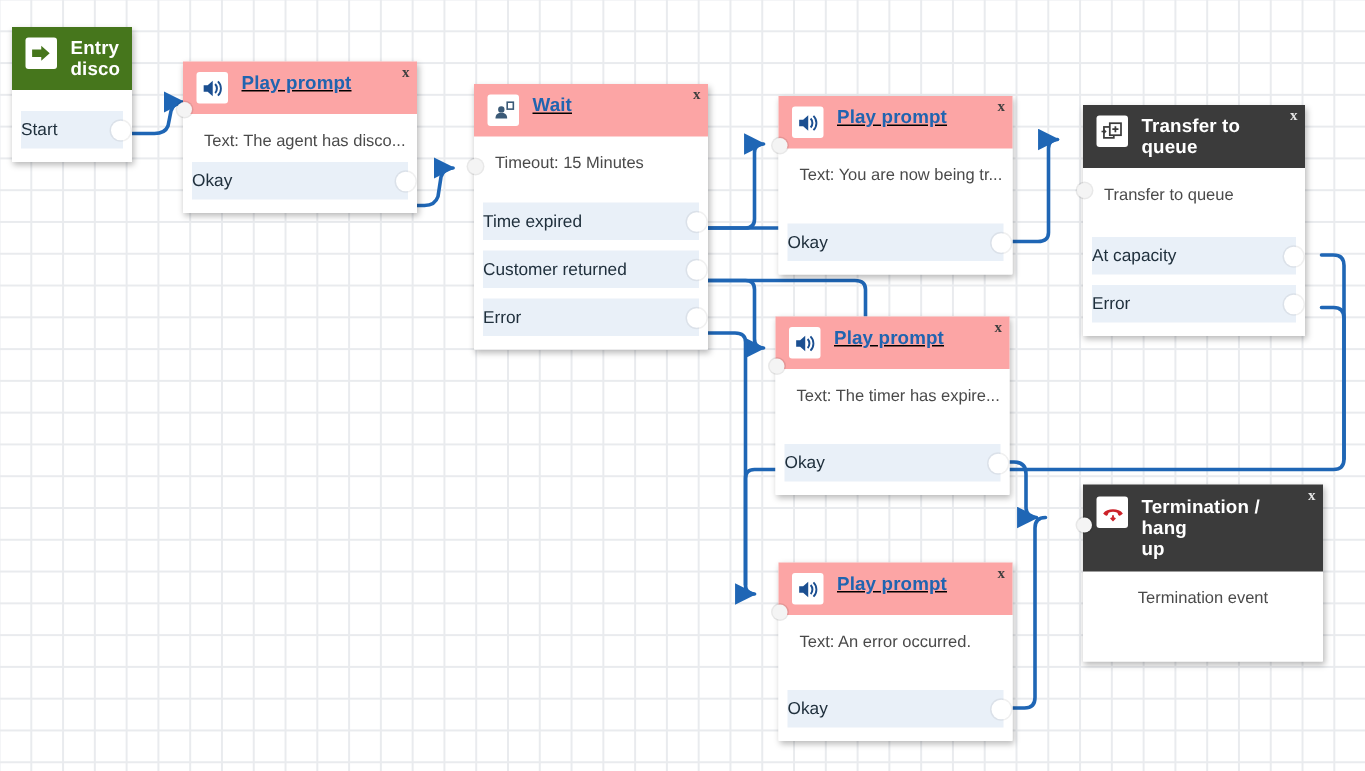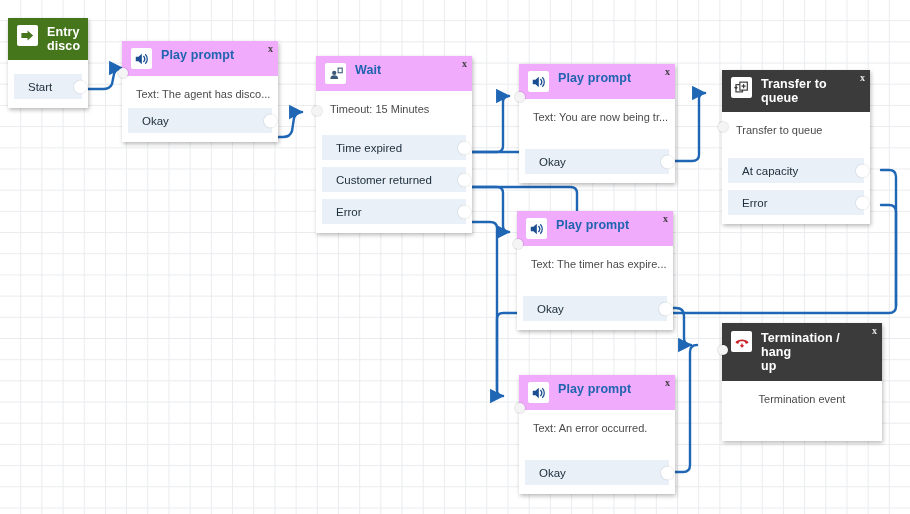--- a/index.html
+++ b/index.html
@@ -33,21 +33,21 @@
     border-radius: 1px;
   }
   .node-header {
     position: relative;
     display: flex;
     align-items: flex-start;
     padding: 7px 8px 7px 9px;
     min-height: 26px;
     box-sizing: border-box;
   }
-  .hdr-blue { background: #f0abfc; }
+  .hdr-blue { background: #fca5a5; text-decoration: underline; }
   .hdr-dark { background: #3b3b3b; }
   .hdr-green { background: #46761c; }
   .node-header .title {
     font-size: 12.5px;
     font-weight: bold;
     line-height: 1.12;
     letter-spacing: 0.1px;
   }
   .hdr-blue .title { color: #2064b0; }
   .hdr-dark .title { color: #ffffff; }
@@ -87,21 +87,20 @@
     overflow: hidden;
   }
   .branches { padding-bottom: 9px; }
   .branch {
     position: relative;
     background: #e9f0f8;
     margin: 0 6px 7px 6px;
     height: 25px;
     display: flex;
     align-items: center;
-    padding-left: 14px;
     box-sizing: border-box;
   }
   .branch:last-child { margin-bottom: 0; }
   .branch-label {
     font-size: 11.5px;
     color: #20303d;
   }
   .port {
     position: absolute;
     right: -5px;

